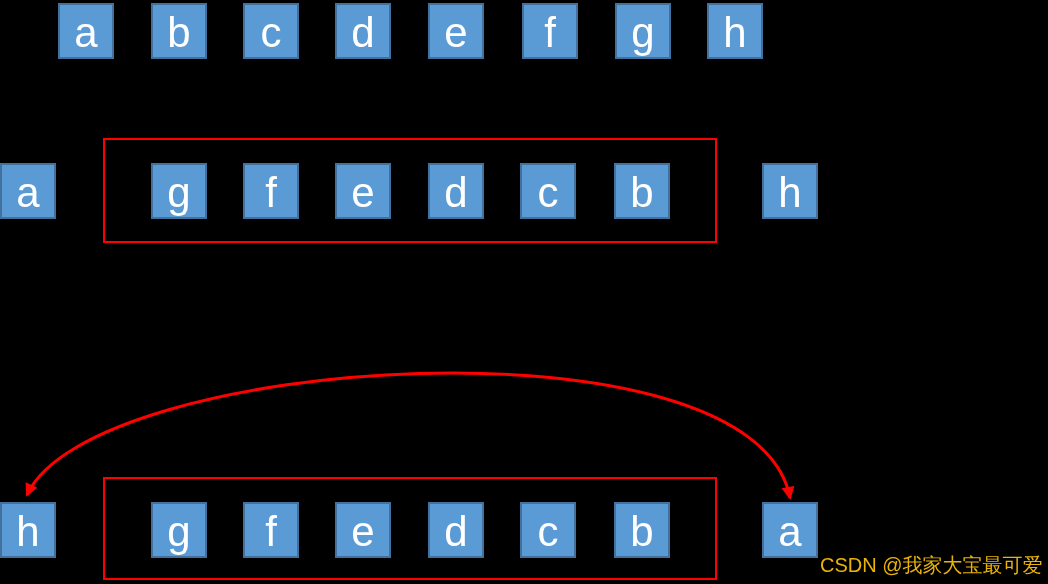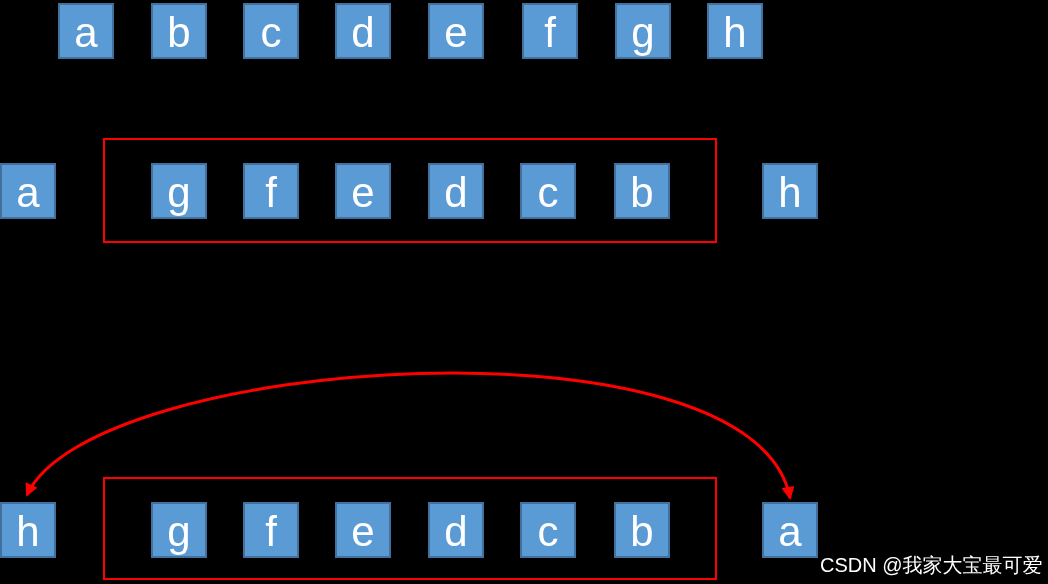--- a/index.html
+++ b/index.html
@@ -20,21 +20,21 @@
   .rb.c0{left:0px}.rb.c1{left:151px}.rb.c2{left:243px}.rb.c3{left:335px}
   .rb.c4{left:428px}.rb.c5{left:520px}.rb.c6{left:614px}.rb.c7{left:762px}
   .group{
     position:absolute;box-sizing:border-box;border:2px solid #FF0000;
     left:103px;width:614px;background:transparent;
   }
   .g2{top:138px;height:105px}
   .g3{top:477px;height:103px}
   .arrow{position:absolute;left:0;top:0;pointer-events:none;}
   .watermark{
-    position:absolute;left:820px;top:552px;color:#ffffff;font-size:20px;
+    position:absolute;left:820px;top:552px;color:#eab308;font-size:20px;
     white-space:nowrap;
   }
 </style>
 </head>
 <body>
 
 <div class="canvas">
 
   <div class="cell r1 c0">
       <span>a</span>

